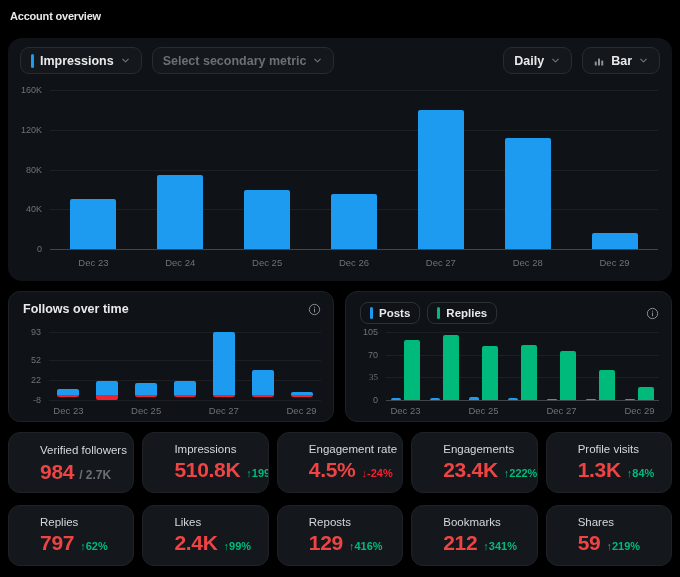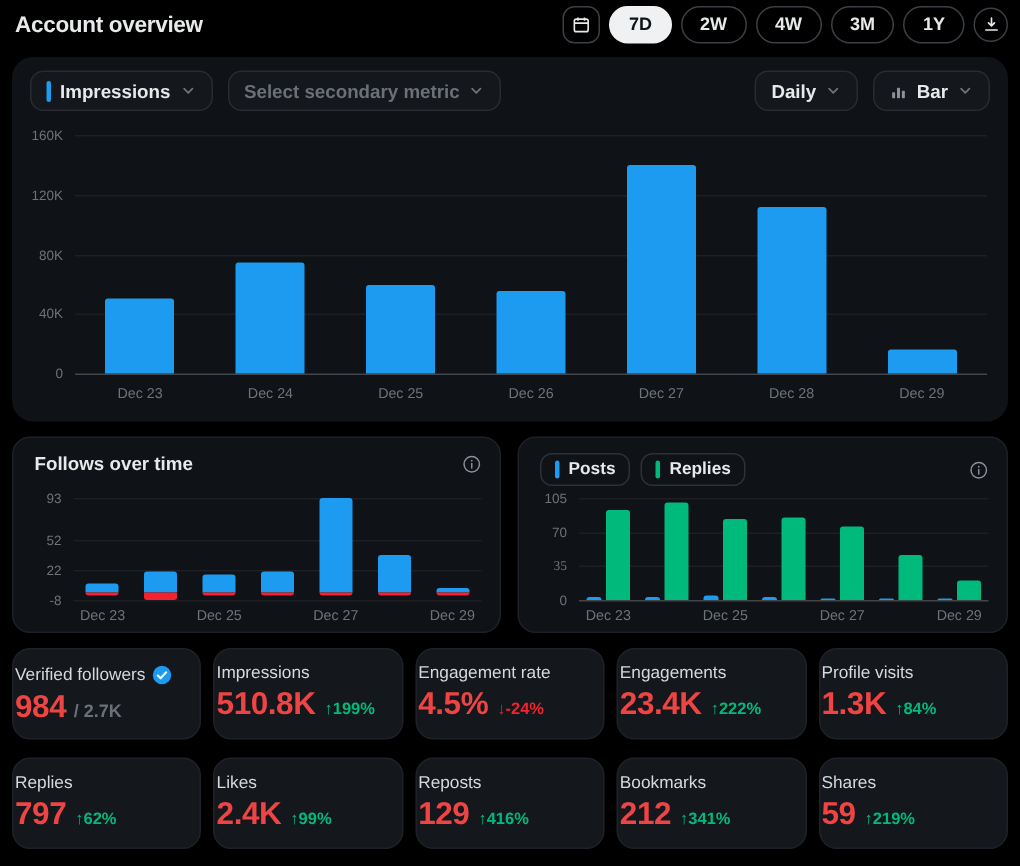--- a/index.html
+++ b/index.html
@@ -2,21 +2,21 @@
 <html><head>
 <meta charset="utf-8">
 <style>
   * { margin:0; padding:0; box-sizing:border-box; }
   html,body { background:#000; }
   body { font-family:"Liberation Sans","DejaVu Sans",sans-serif; }
   .page { position:relative; width:680px; height:577px; background:#000; overflow:hidden; }
 
   
   .header { position:absolute; top:0; left:0; right:0; height:32px; display:flex; align-items:center; padding:0 8px 0 10px; }
-  .page-title { font-size:15px; font-weight:800; color:#e7e9ea; letter-spacing:-0.2px; }
+  .page-title { font-size:11px; font-weight:800; color:#e7e9ea; letter-spacing:-0.2px; }
   .header-right { margin-left:auto; display:flex; align-items:center; gap:6px; }
   .icon-btn { width:25px; height:25px; background:#000; border:1px solid #3b4046; display:flex; align-items:center; justify-content:center; cursor:pointer; padding:0; }
   .icon-btn.square { border-radius:8px; }
   .icon-btn.round { border-radius:50%; width:23px; height:23px; }
   .ranges { display:flex; align-items:center; gap:6px; }
   .pill { height:25px; padding:0 12px; border-radius:13px; border:1px solid #3b4046; background:#000; color:#e7e9ea; font-size:12px; font-weight:700; font-family:inherit; cursor:pointer; }
   .pill.selected { background:#eff1f2; color:#0f1419; border-color:#eff1f2; }
 
   
   .panel { position:absolute; background:#0f1216; border-radius:14px; }
@@ -54,57 +54,37 @@
   .xtick { position:absolute; transform:translateX(-50%); font-size:9.5px; color:#6e7378; white-space:nowrap; }
   .gridline { position:absolute; left:0; right:0; height:1px; background:rgba(255,255,255,0.06); }
   .gridline.zero { background:rgba(255,255,255,0.22); }
   .slot { position:absolute; top:0; bottom:0; }
   .bar { position:absolute; }
 
   
   .stats-row { position:absolute; left:8px; right:8px; display:flex; gap:8px; }
   .stats-row.row1 { top:432px; height:61px; }
   .stats-row.row2 { top:505px; height:61px; }
-  .stat-card { flex:1; background:#14171c; border:1px solid #1e2228; border-radius:12px; padding:10px 13px 8px 1px; overflow:hidden; }
+  .stat-card { flex:1; background:#14171c; border:1px solid #1e2228; border-radius:12px; padding:10px 13px 8px 31px; overflow:hidden; }
   .stat-label-row { display:flex; align-items:center; gap:4px; margin-bottom:3px; }
   .stat-label { font-size:11.5px; font-weight:500; color:#d5d9dc; white-space:nowrap; }
   .stat-value-row { display:flex; align-items:baseline; }
   .stat-value { font-size:21px; font-weight:800; color:#ef4444; letter-spacing:-0.3px; }
   .stat-secondary { font-size:12px; font-weight:700; color:#6b7076; margin-left:5px; }
   .stat-delta { font-size:11px; font-weight:700; margin-left:6px; white-space:nowrap; }
   .stat-delta.up { color:#00ba7c; }
   .stat-delta.down { color:#f4212e; }
 </style>
 </head>
 <body>
 
 <div class="page">
 
   <div class="header">
     <div class="page-title">Account overview</div>
-    <div class="header-right">
-      <button class="icon-btn square">
-        <svg width="13" height="13" viewBox="0 0 24 24" fill="none" stroke="#e7e9ea" stroke-width="2">
-          <rect x="3.5" y="5" width="17" height="15.5" rx="2.5"></rect>
-          <path d="M3.5 10h17M8 3v4M16 3v4"></path>
-        </svg>
-      </button>
-      <div class="ranges">
-          <button class="pill selected">7D</button>
-          <button class="pill">2W</button>
-          <button class="pill">4W</button>
-          <button class="pill">3M</button>
-          <button class="pill">1Y</button>
-        </div>
-      <button class="icon-btn round">
-        <svg width="12" height="12" viewBox="0 0 24 24" fill="none" stroke="#e7e9ea" stroke-width="2.2" stroke-linecap="round" stroke-linejoin="round">
-          <path d="M12 4v10M8 10.5l4 4 4-4M4.5 20h15"></path>
-        </svg>
-      </button>
-    </div>
   </div>
 
   <section class="panel main-panel">
     <div class="controls">
       <div class="dropdown">
         <span class="metric-accent"></span>
         <span>Impressions</span>
         <svg width="11" height="11" viewBox="0 0 24 24" fill="none" stroke="#6e7378" stroke-width="2.6" stroke-linecap="round" stroke-linejoin="round">
             <path d="M6 9l6 6 6-6"></path>
           </svg>

